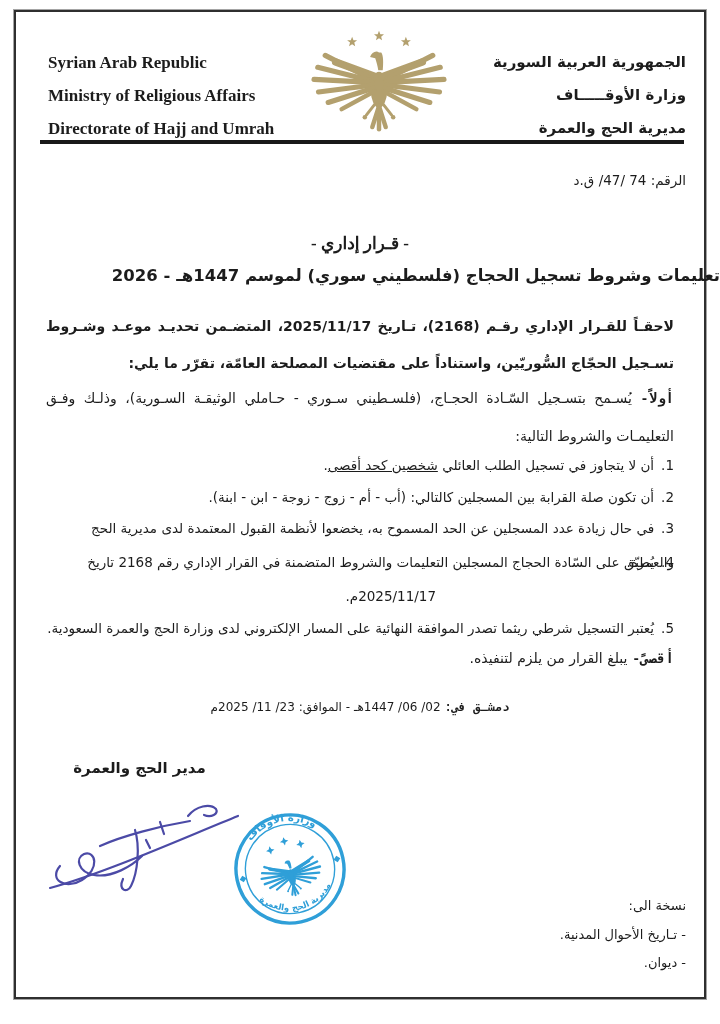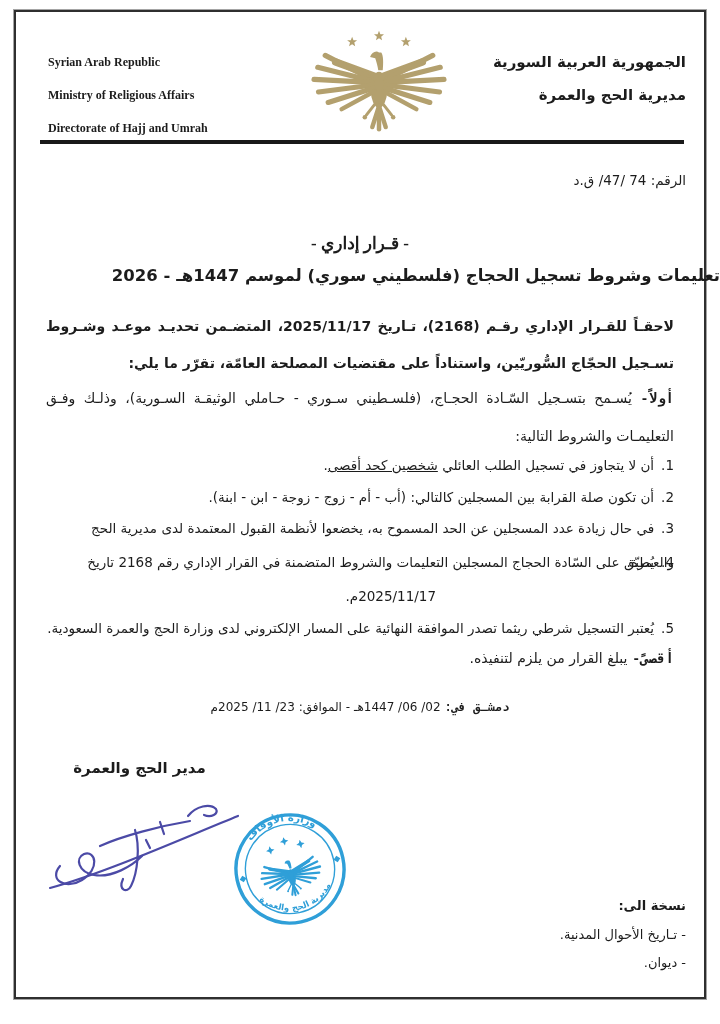--- a/index.html
+++ b/index.html
@@ -2,21 +2,21 @@
 <html lang="ar"><head>
 <meta charset="utf-8">
 <style>
   html,body{margin:0;padding:0;background:#fff;}
   .page{position:relative;width:720px;height:1024px;background:#fff;
         font-family:"DejaVu Sans",sans-serif;direction:rtl;color:#1c1c1c;overflow:hidden;}
   .border-box{position:absolute;left:14px;top:10px;width:688px;height:985px;
         border:2px solid #2f2f2f;outline:1px solid #a4a4a4;outline-offset:0px;pointer-events:none;}
   
   .en-header{position:absolute;left:48px;top:46px;direction:ltr;text-align:left;
-        font-family:"Liberation Serif",serif;font-weight:bold;font-size:12px;line-height:33px;}
+        font-family:"Liberation Serif",serif;font-weight:bold;font-size:17px;line-height:33px;}
   .ar-header{position:absolute;right:34px;top:46px;text-align:right;
         font-weight:bold;font-size:15px;line-height:33px;}
   .emblem{position:absolute;left:299px;top:30px;width:160px;height:112px;color:#b3a06e;}
   .divider{position:absolute;left:40px;top:140px;width:644px;height:3.5px;background:#191919;}
   
   .ref{position:absolute;right:34px;top:172px;font-size:13.5px;}
   .title1{position:absolute;left:0;top:233px;width:720px;text-align:center;font-weight:bold;font-size:17px;font-family:Liberation Serif, serif;}
   .title2{position:absolute;left:0;top:266px;width:720px;text-align:right;font-weight:bold;font-size:16.5px;}
   .para{position:absolute;right:46px;width:628px;font-size:14px;line-height:37px;}
   .intro{top:308px;font-weight:bold;text-align:justify;}
@@ -28,21 +28,21 @@
   .item-line2{display:block;margin-right:238px;}
   .secondly{position:absolute;right:46px;top:650px;font-size:14px;}
   .dateline{position:absolute;left:0;top:700px;width:720px;text-align:center;font-size:12px;}
   .signer{position:absolute;left:52px;top:750px;width:175px;text-align:center;
         font-weight:bold;font-size:15px;line-height:36px;}
   .signature-svg{position:absolute;left:38px;top:796px;width:228px;height:108px;color:#4b4aa6;}
   .stamp-svg{position:absolute;left:230px;top:808px;width:120px;height:122px;color:#2f9fd8;
         transform:rotate(-12deg);}
   .stamp-text{font-family:"DejaVu Sans",sans-serif;font-weight:bold;fill:#2f9fd8;}
   .copyto{position:absolute;right:34px;top:892px;text-align:right;font-size:13px;line-height:28.5px;}
-  .copyto .head{font-weight:bold;}
+  .copyto .head{font-weight:normal;}
   .defs-holder{position:absolute;width:0;height:0;overflow:hidden;}
 </style>
 </head>
 <body>
 
 <svg class="defs-holder" aria-hidden="true">
   <defs>
     <g id="eagleShape">
       <path d="M100,30 C96,27 90,30 88,36 L95,38 C97,44 98,48 99,54 L105,54 C106,44 106,34 103,30 Z" fill="currentColor"></path>
       <ellipse cx="100" cy="80" rx="11" ry="24" fill="currentColor"></ellipse>
@@ -84,20 +84,21 @@
 
   <svg class="emblem" viewBox="0 0 200 150">
     <polygon fill="currentColor" points="64,9 65.8,13.6 70.7,13.8 66.9,16.9 68.1,21.7 64,19 59.9,21.7 61.2,16.9 57.3,13.8 62.2,13.6"></polygon>
     <polygon fill="currentColor" points="100,1 101.8,5.6 106.7,5.8 102.9,8.9 104.1,13.7 100,11 95.9,13.7 97.2,8.9 93.3,5.8 98.2,5.6"></polygon>
     <polygon fill="currentColor" points="136,9 137.8,13.6 142.7,13.8 138.9,16.9 140.1,21.7 136,19 131.9,21.7 133.2,16.9 129.3,13.8 134.2,13.6"></polygon>
     <use href="#eagleShape"></use>
   </svg>
 
   <div class="ar-header">
     <div>الجمهورية العربية السورية</div>
+    <div>وزارة الأوقـــــاف</div>
     <div>مديرية الحج والعمرة</div>
   </div>
 
   <div class="divider"></div>
 
   <div class="ref">الرقم: 74 /47/ ق.د</div>
 
   <div class="title1">- قـرار إداري -</div>
   <div class="title2">تعليمات وشروط تسجيل الحجاج (فلسطيني سوري) لموسم 1447هـ - 2026</div>
 

